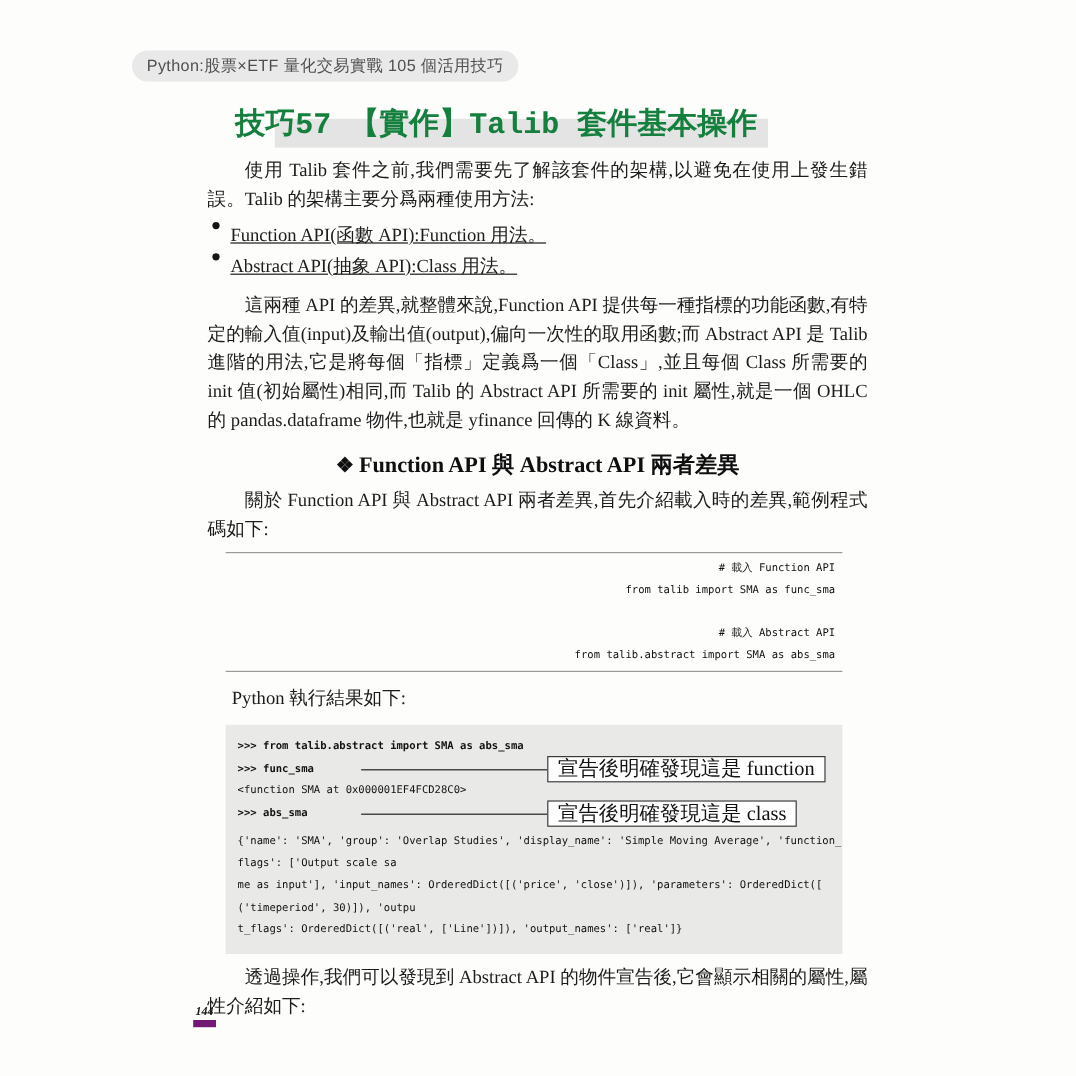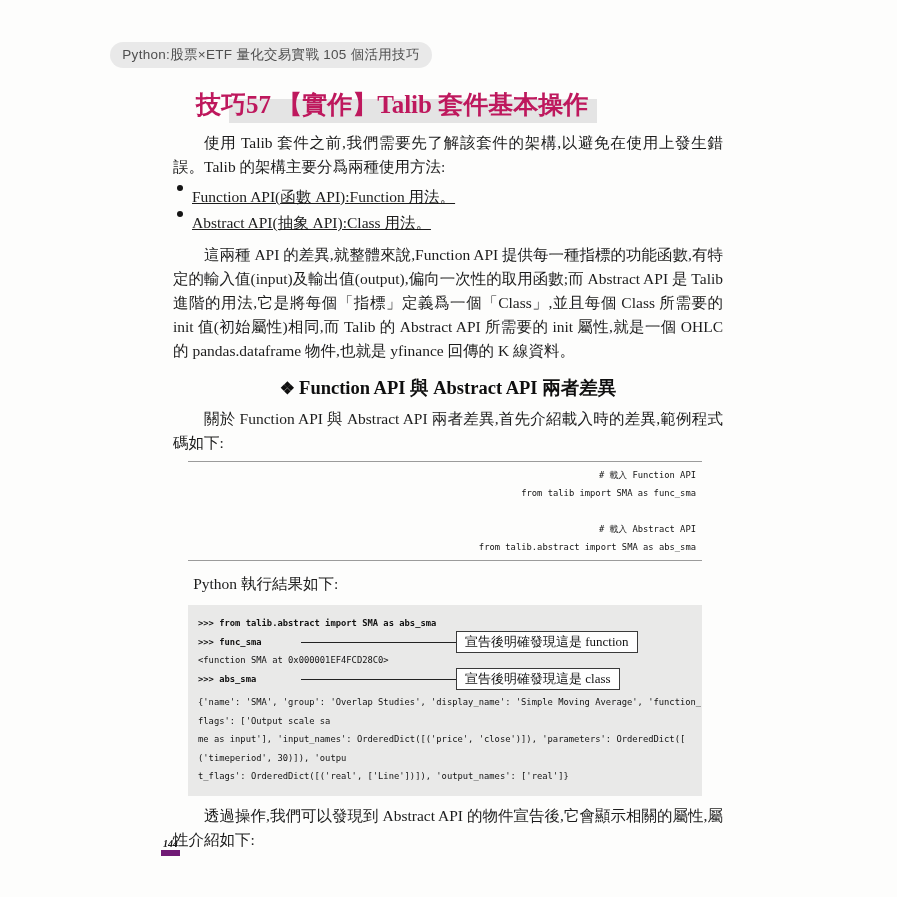--- a/index.html
+++ b/index.html
@@ -24,22 +24,22 @@
     display: flex; align-items: center; justify-content: center;
     font-family: Liberation Sans, sans-serif;
     font-size: 13.5px; color: #4f4f4f; letter-spacing: .3px;
     white-space: nowrap;
   }
 
   
   .title {
     position: absolute;
     left: 196px; top: 88px;
-    font-family: Liberation Serif, serif;
-    font-size: 25px; font-weight: bold; color: #be185d;
+    font-family: Liberation Mono, monospace;
+    font-size: 25px; font-weight: bold; color: #15803d;
     white-space: nowrap; line-height: 34px;
   }
   .title .band {
     position: absolute;
     left: 33px; right: -9px; top: 11px; bottom: -1px;
     background: #e4e4e4;
   }
   .title .txt { position: relative; }
 
   
@@ -101,21 +101,21 @@
     position: absolute; left: 103px; width: 155px; top: 9px;
     border-top: 1.5px solid #222;
   }
   .callout {
     position: absolute; left: 258px; top: 50%;
     transform: translateY(-50%);
     background: #fefefe;
     border: 1.4px solid #3a3a3a;
     padding: 1px 8px 2px 8px;
     font-family: "Liberation Serif", "DejaVu Serif", serif;
-    font-size: 13px; line-height: 17px; color: #111;
+    font-size: 17px; line-height: 17px; color: #111;
     white-space: nowrap;
   }
   .dict-start { margin-top: 5px; }
 
   .outro { margin-top: 8px; }
 
   
   .page-num {
     position: absolute;
     left: 161px; top: 838px;

